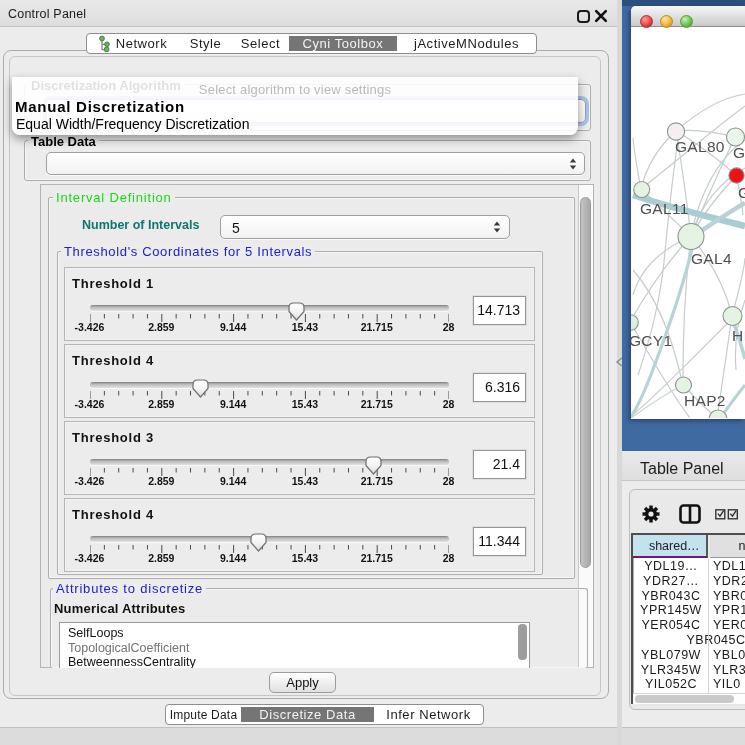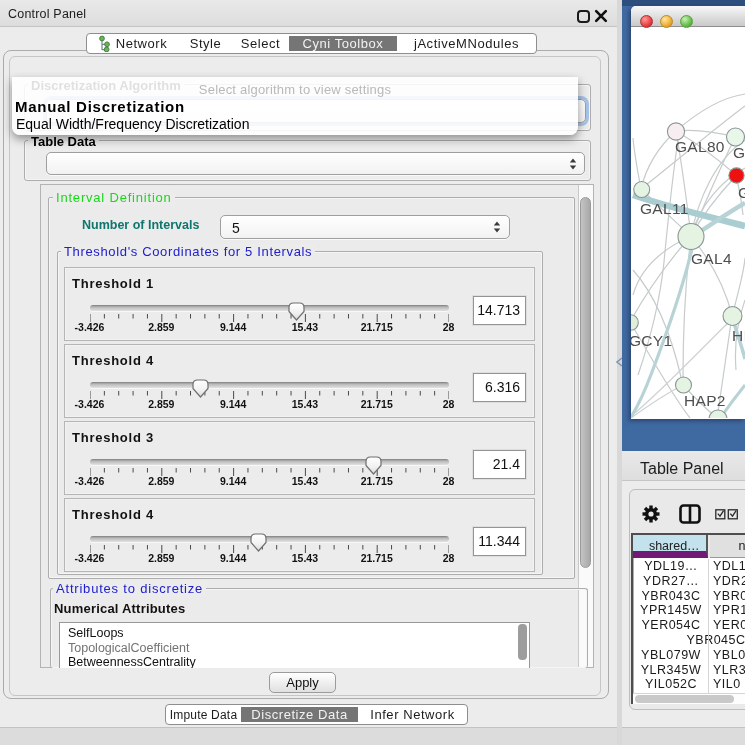--- a/index.html
+++ b/index.html
@@ -77,21 +77,21 @@
   .light { position:absolute; top:9px; width:13px; height:13px; border-radius:50%; }
 
   #tpheader { left:622px; top:451px; width:123px; height:30px; background:linear-gradient(#e9e9e9,#dedede); border-bottom:1px solid #c6c6c6; }
   #tpheader .t { position:absolute; left:12px; top:9px; font-size:16px; color:#1c1c1c;margin-left:6px; }
   #tablepanel { left:629px; top:489px; width:120px; height:221px; background:#e9e9e9;
     border:1px solid #bdbdbd; border-radius:6px 0 0 6px; }
 
   #tableframe { left:631px; top:533px; width:114px; height:171px;
     border-top:2px solid #4e4e4e; border-left:2px solid #4e4e4e; }
   #tableheader1 { left:633px; top:535px; width:74.5px; height:23px; background:#c3e2ee;
-    border-right:2px solid #565656; border-bottom:7px solid #701a75; font-size:12.5px; color:#222;
+    border-right:2px solid #565656; border-bottom:2px solid #701a75; font-size:12.5px; color:#222;
     text-align:center; padding:4px 0 0 10px; }
   #tableheader2 { left:709.5px; top:535px; width:35.5px; height:23px; background:#e0e0e0;
     border-bottom:1px solid #9a9a9a; font-size:12.5px; color:#222; padding:4px 0 0 29px; }
   #tablebody { left:633px; top:558px; width:112px; height:135px; background:#ffffff; overflow:hidden;
     border-left:1px solid #b0b0b0; font-size:12.5px; color:#1a1a1a; letter-spacing:0.5px; }
   #tablebody .r { position:absolute; width:100%; height:14.8px; }
   #tablebody .c1 { position:absolute; left:0; width:74px; text-align:center; }
   #tablebody .c2 { position:absolute; left:79px; }
   #colsep { left:708px; top:559px; width:1px; height:134px; background:#d5d5d5; }
   #hscroll { left:633px; top:693px; width:112px; height:11px; background:#fdfdfd; border-top:1px solid #d5d5d5; }
@@ -379,21 +379,21 @@
   <div style="position:absolute; left:8px; top:3px; font-size:12.5px; color:#111;">SelfLoops</div>
   <div style="position:absolute; left:8px; top:17.5px; font-size:12.5px; color:#737373;">TopologicalCoefficient</div>
   <div style="position:absolute; left:8px; top:32px; font-size:12.5px; color:#111;">BetweennessCentrality</div>
   <div style="position:absolute; right:2px; top:1px; width:9px; height:36px; background:#9d9d9d; border-radius:4px;"></div>
 </div>
 
 <div class="abs" id="applybtn">Apply</div>
 
 <div class="abs tabbar" id="bottabs">
   <div class="tab" style="width:75px; font-size:12px; letter-spacing:0.2px;">Impute Data</div>
-  <div class="tab sel" style="width:117px">Discretize Data</div>
+  <div class="tab sel" style="width:133px">Discretize Data</div>
   <div class="tab" style="width:109px">Infer Network</div>
 </div>
 
 <div class="abs" id="bottomstrip"></div>
 <div class="abs" id="splitter"></div>
 <svg class="abs" style="left:616px; top:357px;" width="7" height="10" viewBox="0 0 7 10">
   <path d="M6,1 L1,5 L6,9" fill="none" stroke="#8494ac" stroke-width="1.6"></path>
 </svg>
 
 <div class="abs" id="desktop"></div>

